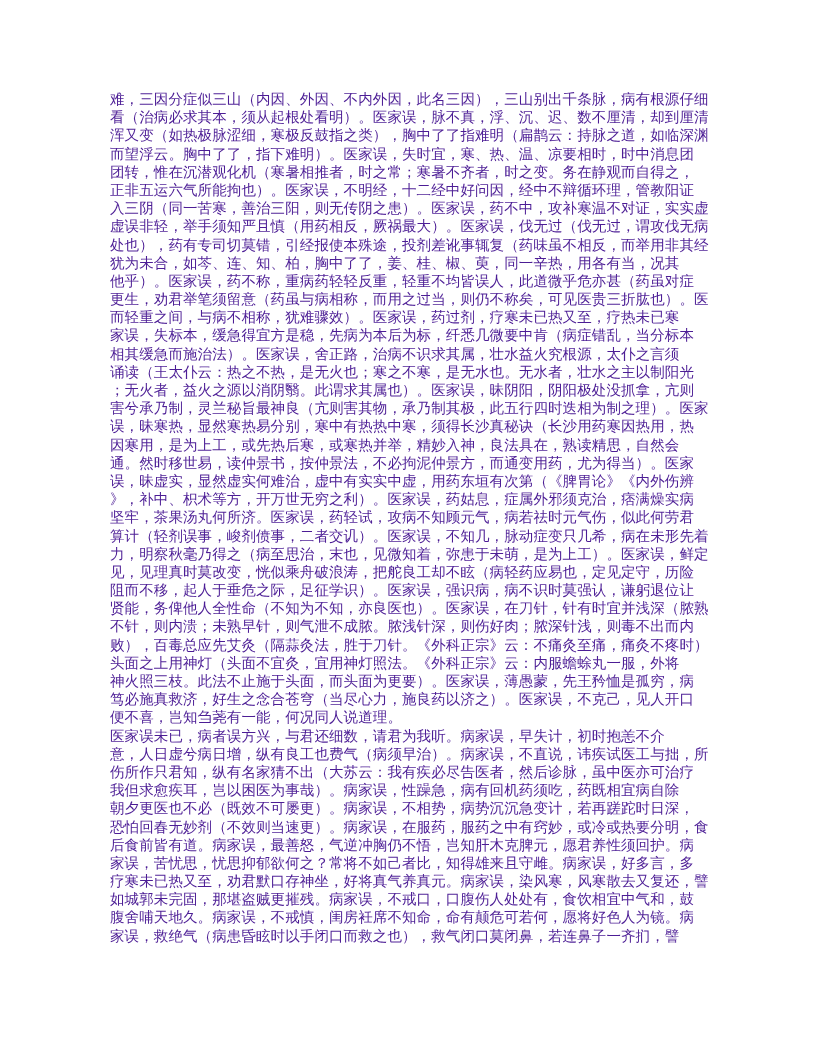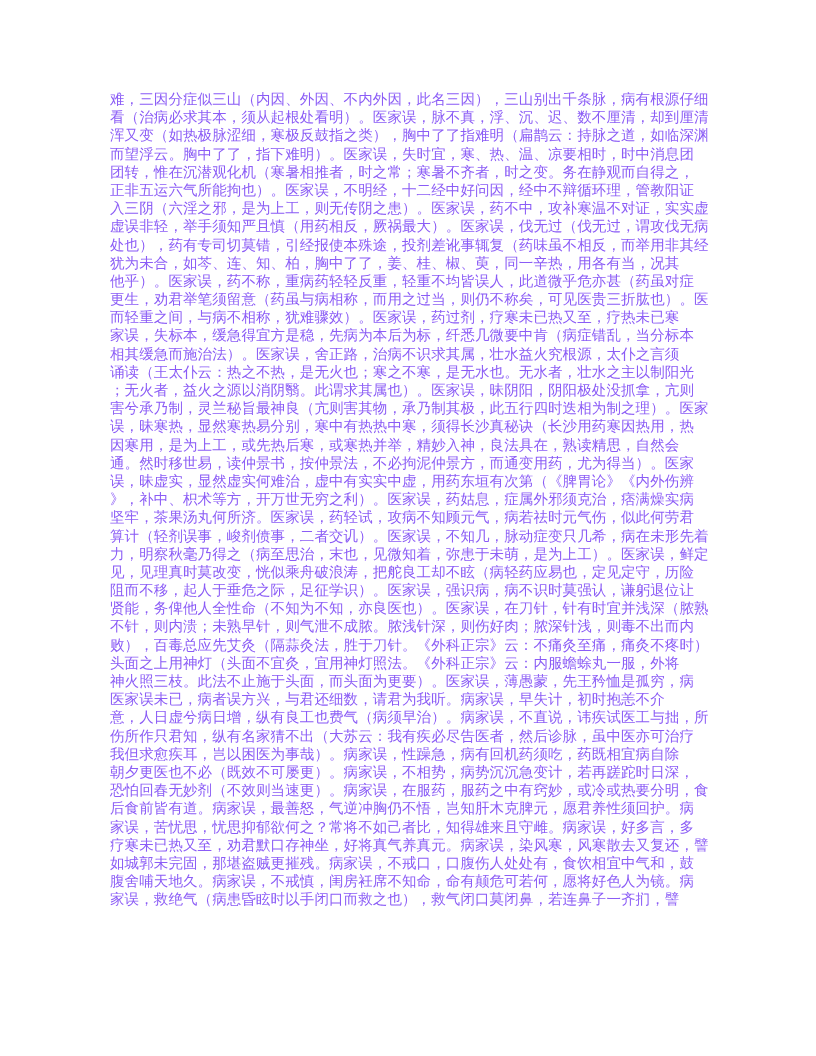--- a/index.html
+++ b/index.html
@@ -32,29 +32,29 @@
   .text-line {
     white-space: nowrap;
     height: 18.2px;
     overflow: visible;
   }
 </style>
 </head>
 <body>
 
 <div class="page">
-  <div class="text-body" style="color: #8b5cf6;">
+  <div class="text-body" style="color: #4c1d95;">
       <div class="paragraph">
         <div class="text-line">难，三因分症似三山（内因、外因、不内外因，此名三因），三山别出千条脉，病有根源仔细</div>
         <div class="text-line">看（治病必求其本，须从起根处看明）。医家误，脉不真，浮、沉、迟、数不厘清，却到厘清</div>
         <div class="text-line">浑又变（如热极脉涩细，寒极反鼓指之类），胸中了了指难明（扁鹊云：持脉之道，如临深渊</div>
         <div class="text-line">而望浮云。胸中了了，指下难明）。医家误，失时宜，寒、热、温、凉要相时，时中消息团</div>
         <div class="text-line">团转，惟在沉潜观化机（寒暑相推者，时之常；寒暑不齐者，时之变。务在静观而自得之，</div>
         <div class="text-line">正非五运六气所能拘也）。医家误，不明经，十二经中好问因，经中不辩循环理，管教阳证</div>
-        <div class="text-line">入三阴（六淫之邪，是为上工，则无传阴之患）。医家误，药不中，攻补寒温不对证，实实虚</div>
+        <div class="text-line">入三阴（同一苦寒，善治三阳，则无传阴之患）。医家误，药不中，攻补寒温不对证，实实虚</div>
         <div class="text-line">虚误非轻，举手须知严且慎（用药相反，厥祸最大）。医家误，伐无过（伐无过，谓攻伐无病</div>
         <div class="text-line">处也），药有专司切莫错，引经报使本殊途，投剂差讹事辄复（药味虽不相反，而举用非其经</div>
         <div class="text-line">犹为未合，如芩、连、知、柏，胸中了了，姜、桂、椒、萸，同一辛热，用各有当，况其</div>
         <div class="text-line">他乎）。医家误，药不称，重病药轻轻反重，轻重不均皆误人，此道微乎危亦甚（药虽对症</div>
         <div class="text-line">更生，劝君举笔须留意（药虽与病相称，而用之过当，则仍不称矣，可见医贵三折肱也）。医</div>
         <div class="text-line">而轻重之间，与病不相称，犹难骤效）。医家误，药过剂，疗寒未已热又至，疗热未已寒</div>
         <div class="text-line">家误，失标本，缓急得宜方是稳，先病为本后为标，纤悉几微要中肯（病症错乱，当分标本</div>
         <div class="text-line">相其缓急而施治法）。医家误，舍正路，治病不识求其属，壮水益火究根源，太仆之言须</div>
         <div class="text-line">诵读（王太仆云：热之不热，是无火也；寒之不寒，是无水也。无水者，壮水之主以制阳光</div>
         <div class="text-line">；无火者，益火之源以消阴翳。此谓求其属也）。医家误，昧阴阳，阴阳极处没抓拿，亢则</div>
@@ -67,20 +67,22 @@
         <div class="text-line">坚牢，茶果汤丸何所济。医家误，药轻试，攻病不知顾元气，病若祛时元气伤，似此何劳君</div>
         <div class="text-line">算计（轻剂误事，峻剂偾事，二者交讥）。医家误，不知几，脉动症变只几希，病在未形先着</div>
         <div class="text-line">力，明察秋毫乃得之（病至思治，末也，见微知着，弥患于未萌，是为上工）。医家误，鲜定</div>
         <div class="text-line">见，见理真时莫改变，恍似乘舟破浪涛，把舵良工却不眩（病轻药应易也，定见定守，历险</div>
         <div class="text-line">阻而不移，起人于垂危之际，足征学识）。医家误，强识病，病不识时莫强认，谦躬退位让</div>
         <div class="text-line">贤能，务俾他人全性命（不知为不知，亦良医也）。医家误，在刀针，针有时宜并浅深（脓熟</div>
         <div class="text-line">不针，则内溃；未熟早针，则气泄不成脓。脓浅针深，则伤好肉；脓深针浅，则毒不出而内</div>
         <div class="text-line">败），百毒总应先艾灸（隔蒜灸法，胜于刀针。《外科正宗》云：不痛灸至痛，痛灸不疼时）</div>
         <div class="text-line">头面之上用神灯（头面不宜灸，宜用神灯照法。《外科正宗》云：内服蟾蜍丸一服，外将</div>
         <div class="text-line">神火照三枝。此法不止施于头面，而头面为更要）。医家误，薄愚蒙，先王矜恤是孤穷，病</div>
+        <div class="text-line">笃必施真救济，好生之念合苍穹（当尽心力，施良药以济之）。医家误，不克己，见人开口</div>
+        <div class="text-line">便不喜，岂知刍荛有一能，何况同人说道理。</div>
       </div>
       <div class="paragraph">
         <div class="text-line">医家误未已，病者误方兴，与君还细数，请君为我听。病家误，早失计，初时抱恙不介</div>
         <div class="text-line">意，人日虚兮病日增，纵有良工也费气（病须早治）。病家误，不直说，讳疾试医工与拙，所</div>
         <div class="text-line">伤所作只君知，纵有名家猜不出（大苏云：我有疾必尽告医者，然后诊脉，虽中医亦可治疗</div>
         <div class="text-line">我但求愈疾耳，岂以困医为事哉）。病家误，性躁急，病有回机药须吃，药既相宜病自除</div>
         <div class="text-line">朝夕更医也不必（既效不可屡更）。病家误，不相势，病势沉沉急变计，若再蹉跎时日深，</div>
         <div class="text-line">恐怕回春无妙剂（不效则当速更）。病家误，在服药，服药之中有窍妙，或冷或热要分明，食</div>
         <div class="text-line">后食前皆有道。病家误，最善怒，气逆冲胸仍不悟，岂知肝木克脾元，愿君养性须回护。病</div>
         <div class="text-line">家误，苦忧思，忧思抑郁欲何之？常将不如己者比，知得雄来且守雌。病家误，好多言，多</div>

